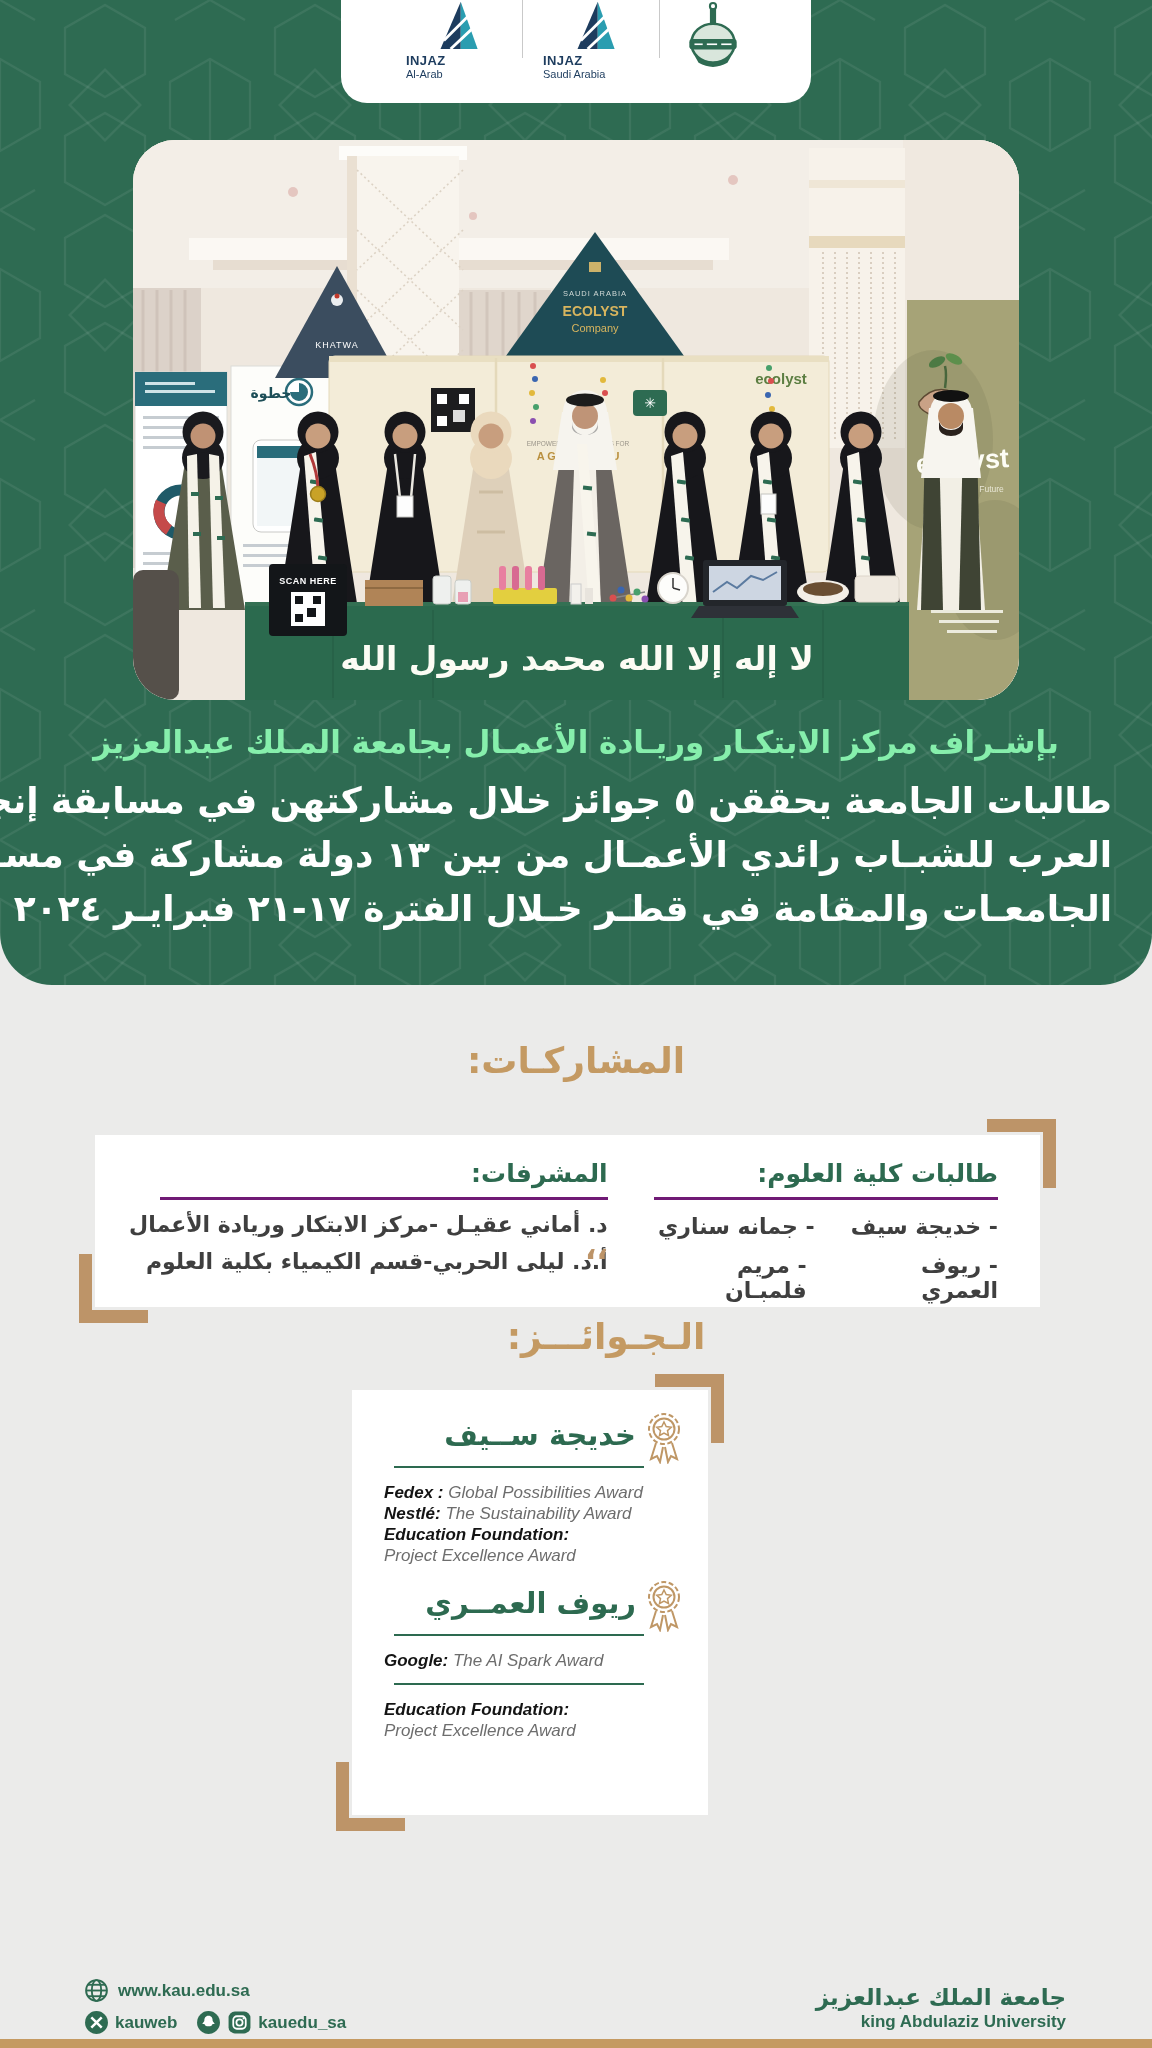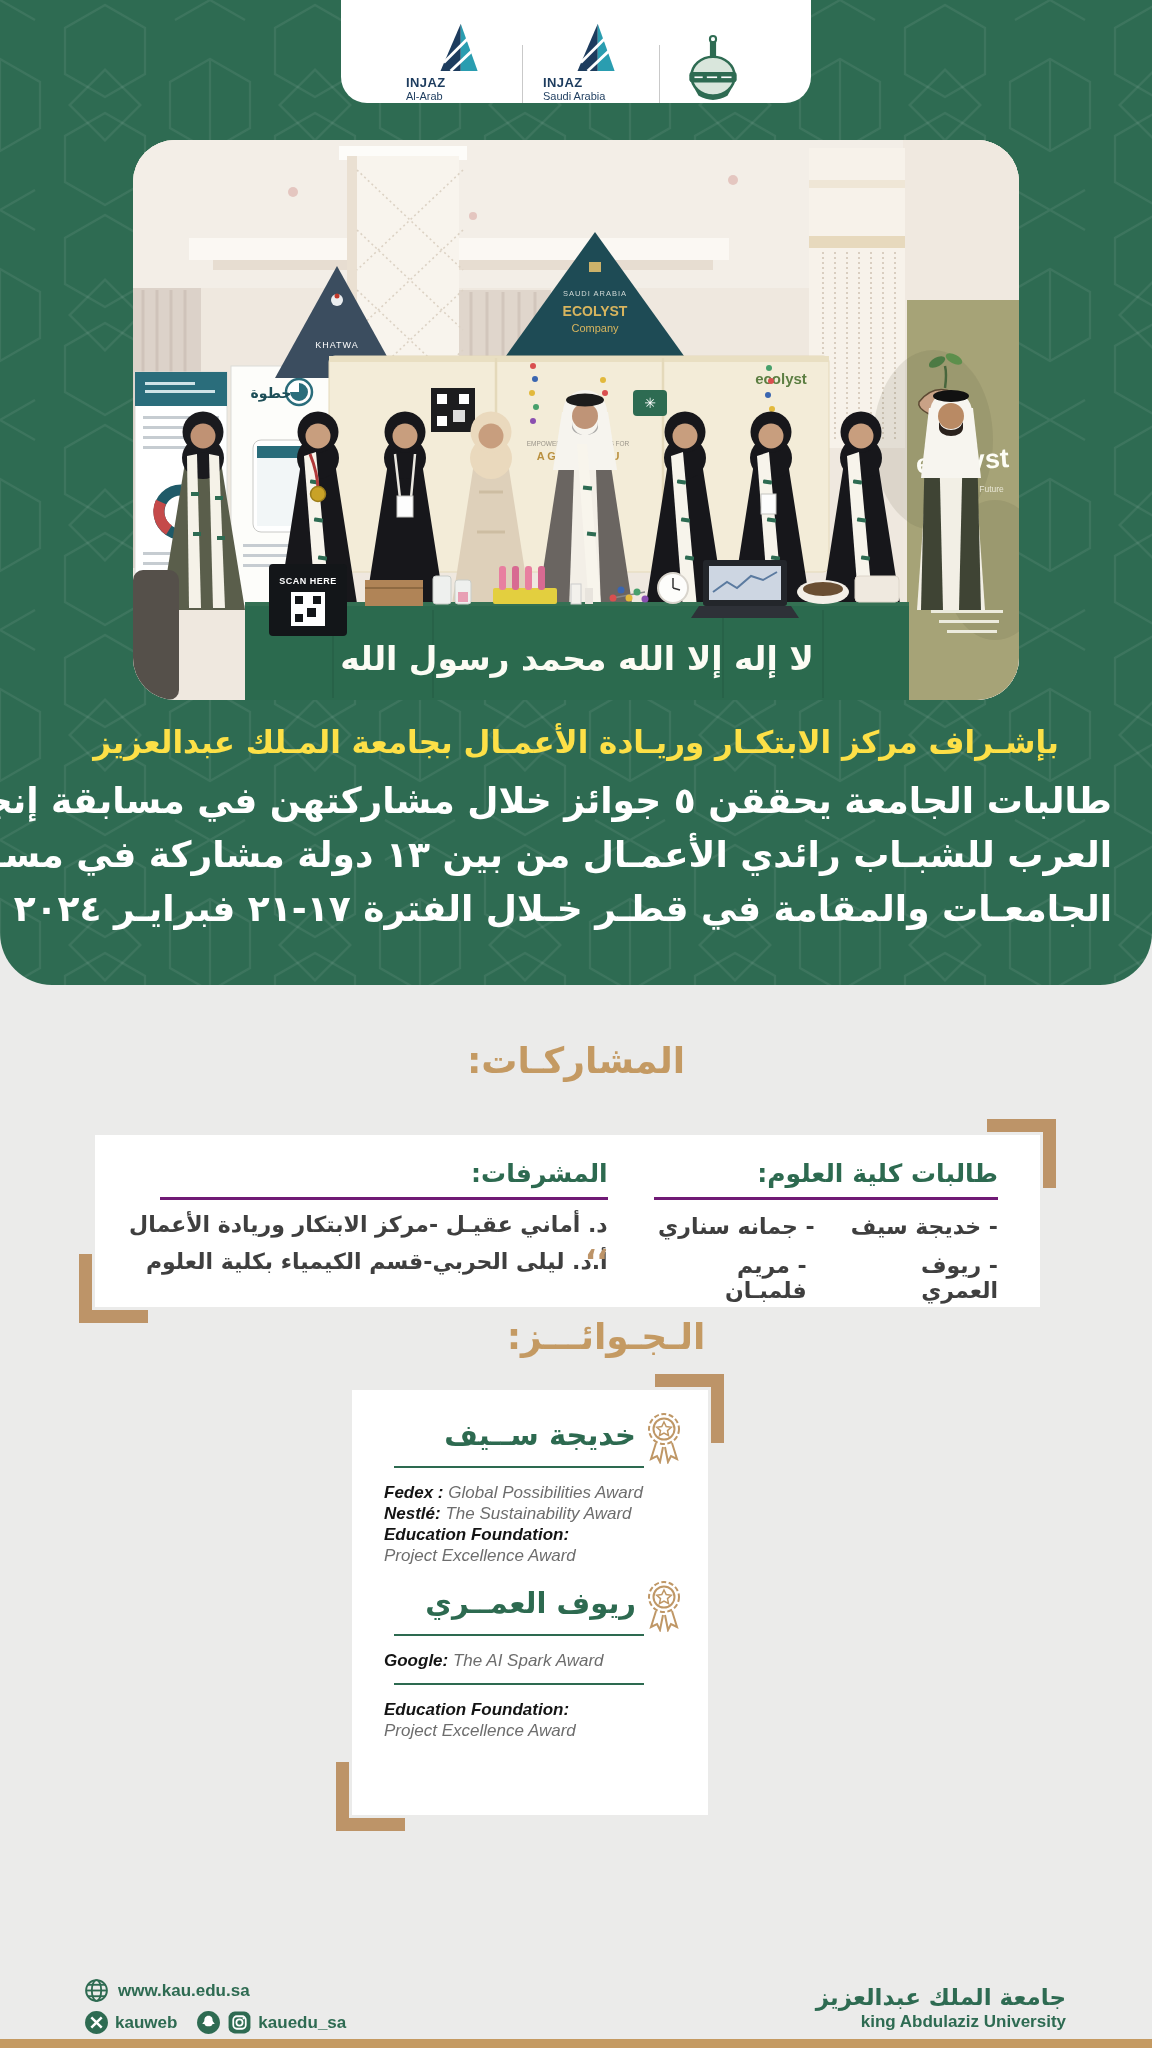--- a/index.html
+++ b/index.html
@@ -3,33 +3,33 @@
 <meta charset="utf-8">
 <style>
   html,body{margin:0;padding:0;background:#ebebea;}
   .page{position:relative;width:1152px;height:2048px;background:#ebebea;overflow:hidden;
         font-family:"DejaVu Sans",sans-serif;}
   
   .hero{position:absolute;top:0;left:0;width:1152px;height:985px;background:#2e6b52;
         border-radius:0 0 52px 52px;overflow:hidden;}
   .hero-pattern{position:absolute;top:0;left:0;}
   .logo-card{position:absolute;top:0;left:341px;width:470px;height:103px;background:#ffffff;
-             border-radius:0 0 26px 26px;display:flex;align-items:flex-end;justify-content:center;
+             border-radius:0 0 26px 26px;display:flex;align-items:flex-start;justify-content:center;
              gap:20px;z-index:3;}
   .logo-block{display:flex;flex-direction:column;align-items:flex-start;width:96px;}
   .logo-block svg{align-self:center;}
   .logo-name{font:700 13px "Liberation Sans",sans-serif;color:#1d3c5e;letter-spacing:.4px;line-height:14px;}
   .logo-region{font:400 11px "Liberation Sans",sans-serif;color:#1d3c5e;line-height:13px;}
   .logo-divider{width:1px;height:58px;background:#c9c9c9;}
   
   .photo{position:absolute;top:140px;left:133px;width:886px;height:560px;border-radius:42px;
          overflow:hidden;z-index:2;background:#efe8df;}
   
   .headline{position:absolute;top:724px;left:40px;width:1072px;text-align:center;direction:rtl;z-index:2;}
-  .supervision{color:#fde047;font-size:31px;font-weight:700;margin-bottom:14px;white-space:nowrap;}
+  .supervision{color:#86efac;font-size:31px;font-weight:700;margin-bottom:14px;white-space:nowrap;}
   .headline-line{color:#ffffff;font-size:36px;font-weight:700;line-height:54px;white-space:nowrap;}
   
   .section-title{position:absolute;width:100%;text-align:center;color:#c49a63;font-size:36px;
                  font-weight:700;direction:rtl;z-index:1;}
   .participants-title{top:1040px;}
   .awards-title{top:1316px;margin-left:30px;}
   
   .corner{position:absolute;width:56px;height:56px;}
   .corner.tr{border-top:13px solid #bd9468;border-right:13px solid #bd9468;top:-16px;right:-16px;}
   .corner.bl{border-bottom:13px solid #bd9468;border-left:13px solid #bd9468;bottom:-16px;left:-16px;}

